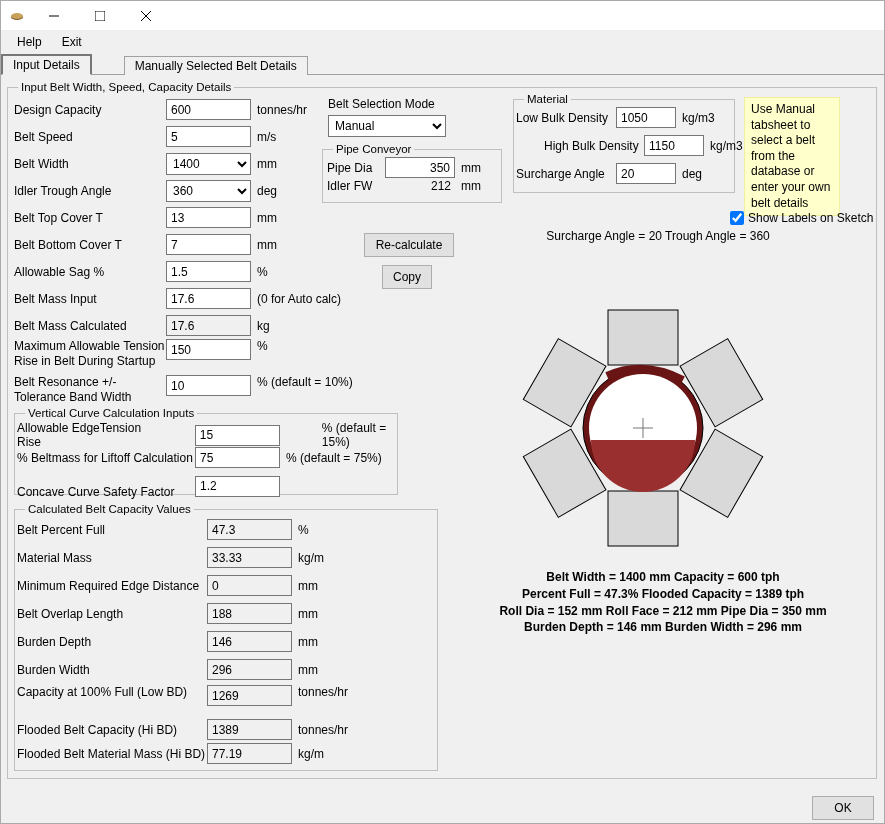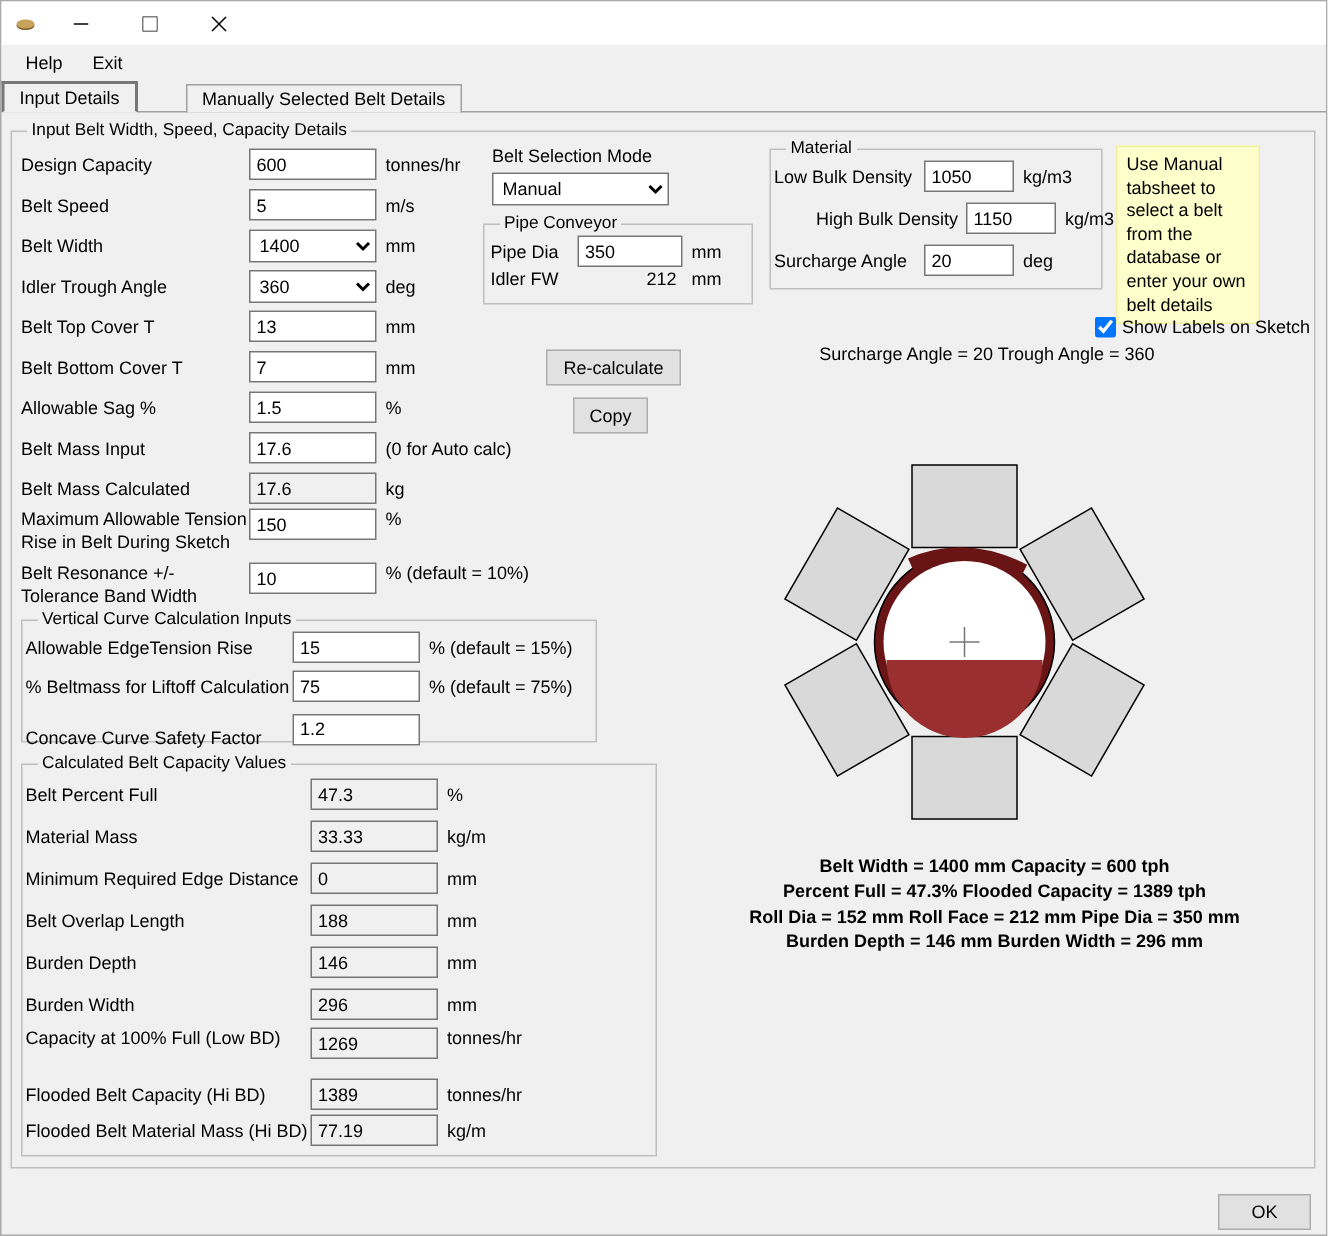--- a/index.html
+++ b/index.html
@@ -117,40 +117,40 @@
         <label class="field-label" style="width:152px;">Belt Mass Input</label>
         <input class="text" style="width: 85px;" value="17.6">
         <span class="unit">(0 for Auto calc)</span>
       </div>
       <div class="row" style="left:6px; top:222px;">
         <label class="field-label" style="width:152px;">Belt Mass Calculated</label>
         <input class="readonly" readonly="" style="width: 85px;" value="17.6">
         <span class="unit">kg</span>
       </div>
       <div class="row" style="left:6px; top:246px; align-items:flex-start;">
-        <label class="field-label" style="width:152px; line-height:1.25;">Maximum Allowable Tension Rise in Belt During Sketch</label>
+        <label class="field-label" style="width:152px; line-height:1.25;">Maximum Allowable Tension Rise in Belt During Startup</label>
         <input class="text" style="width: 85px;" value="150">
         <span class="unit">%</span>
       </div>
       <div class="row" style="left:6px; top:282px; align-items:flex-start;">
         <label class="field-label" style="width:152px; line-height:1.25;">Belt Resonance +/- Tolerance Band Width</label>
         <input class="text" style="width: 85px;" value="10">
         <span class="unit">% (default = 10%)</span>
       </div>
 
       <div class="row" style="left:320px; top:4px; display:block; width:160px;">
         <label class="field-label" style="display:block; margin-bottom:4px;">Belt Selection Mode</label>
         <select class="combo" style="width:118px;"><option>Manual</option></select>
       </div>
 
       <fieldset style="left:314px; top:50px; width:180px; height:60px;">
         <legend>Pipe Conveyor</legend>
         <div class="row" style="left:4px; top:2px;">
           <label class="field-label" style="width:58px;">Pipe Dia</label>
-          <input class="text" style="width: 70px; " value="350">
+          <input class="text" style="width: 70px; text-align: right;" value="350">
           <span class="unit">mm</span>
         </div>
         <div class="row" style="left:4px; top:24px;">
           <label class="field-label" style="width:58px;">Idler FW</label>
           <span style="display:inline-block; width:70px; text-align:right; padding-right:4px;">212</span>
           <span class="unit">mm</span>
         </div>
       </fieldset>
 
       <fieldset style="left:505px; top:0px; width:222px; height:100px;">
@@ -207,21 +207,21 @@
 
       <div class="sketch-text" style="position:absolute; left:460px; top:476px; width:390px;font-weight:bold;">
         <div>Belt Width = 1400 mm   Capacity = 600 tph</div>
         <div>Percent Full = 47.3%  Flooded Capacity = 1389 tph</div>
         <div>Roll Dia = 152 mm   Roll Face = 212 mm Pipe Dia = 350 mm</div>
         <div>Burden Depth = 146 mm   Burden Width = 296 mm</div>
       </div>
 
       <fieldset style="left:6px; top:314px; width:384px; height:88px;">
         <legend>Vertical Curve Calculation Inputs</legend>
-        <div class="row" style="left:2px; top:2px;">
+        <div class="row" style="left:2px; top:2px;gap:36px;">
           <label class="field-label" style="width:178px;">Allowable EdgeTension Rise</label>
           <input class="text" style="width: 85px;" value="15">
           <span class="unit">% (default = 15%)</span>
         </div>
         <div class="row" style="left:2px; top:28px;">
           <label class="field-label" style="width:178px;">% Beltmass for Liftoff Calculation</label>
           <input class="text" style="width: 85px;" value="75">
           <span class="unit">% (default = 75%)</span>
         </div>
         <div class="row" style="left:2px; top:54px;">

